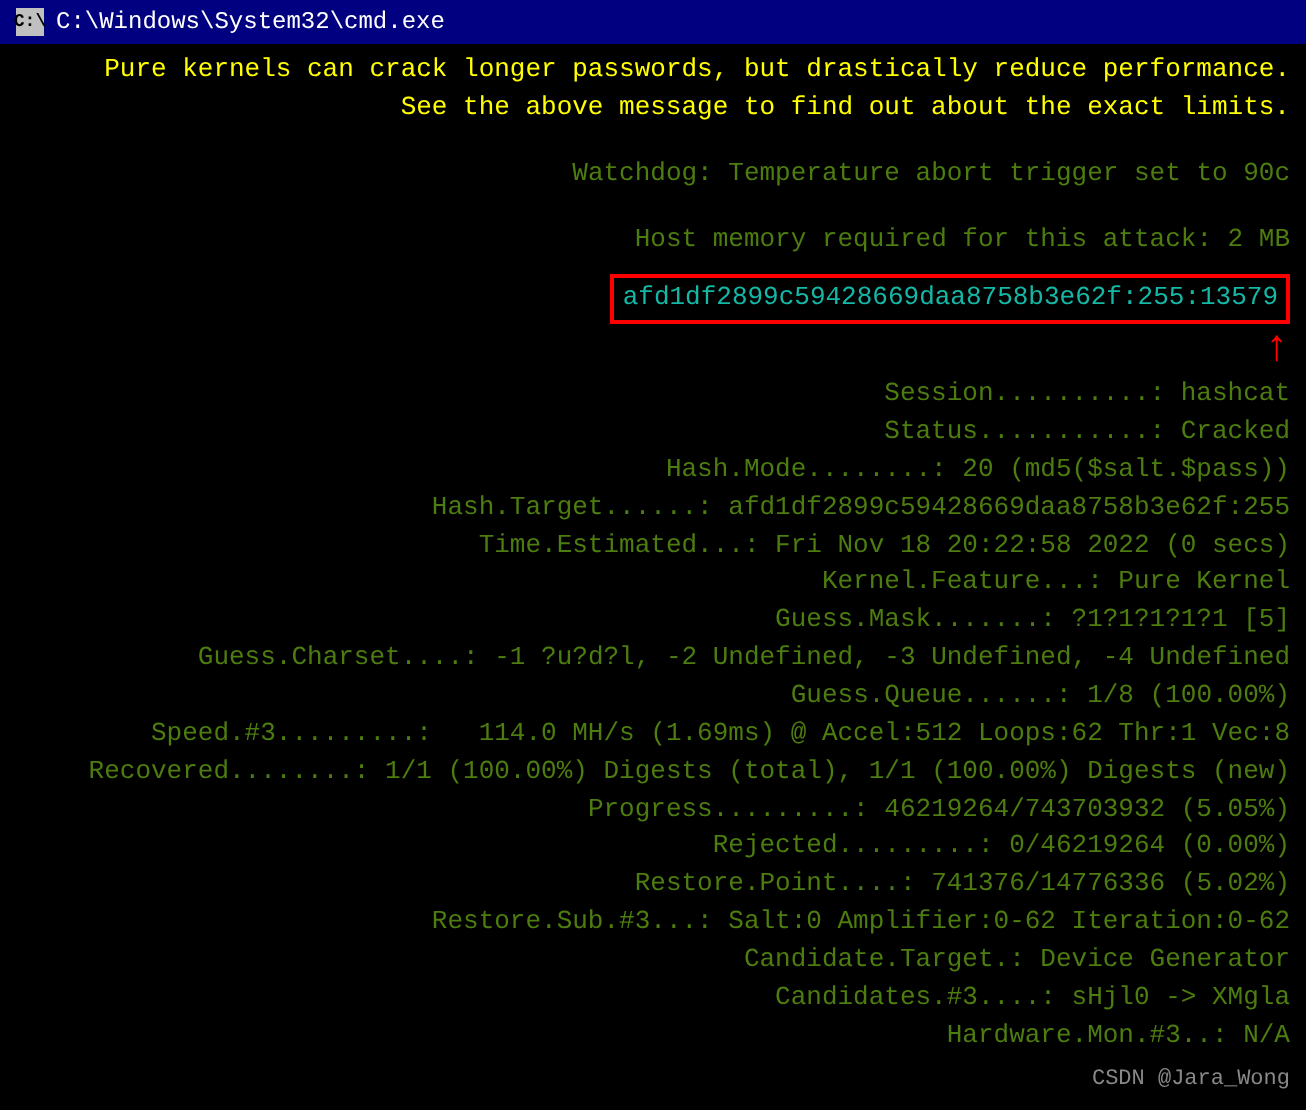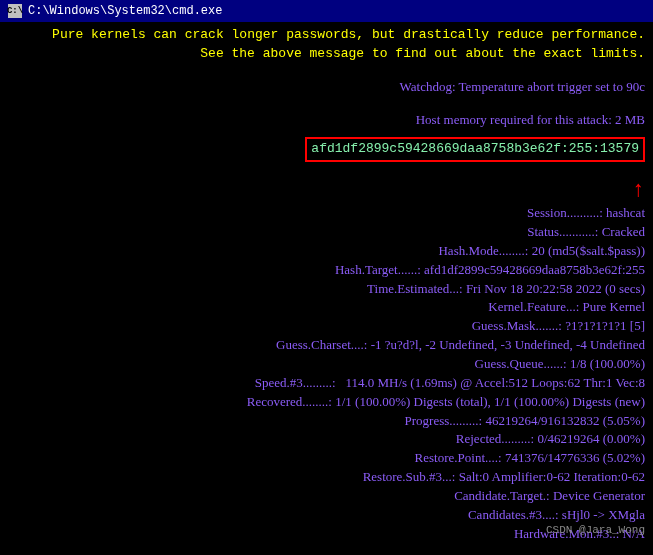--- a/index.html
+++ b/index.html
@@ -45,48 +45,47 @@
       color: #c0c0c0;
       padding: 4px 8px;
       height: calc(555px - 22px);
       overflow: hidden;
       line-height: 1.45;
       text-align: right;
     }
 
     .line {
       white-space: pre;
-      color: #8b5cf6;
-      font-family: Liberation Serif, serif;
+      color: #4d7c0f;
     }
 
     .line-yellow {
       color: #ffff00;
       white-space: pre;
     }
 
     .hash-box {
       border: 2px solid #ff0000;
-      color: #86efac;
+      color: #14b8a6;
       display: inline-block;
       padding: 1px 4px;
-      margin: 4px 0 18px 0;
+      margin: 4px 0 2px 0;
       white-space: pre;
     }
 
     .arrow-up {
       color: #ff0000;
       font-size: 22px;
       line-height: 1;
       display: inline-block;
     }
 
     .watermark {
       position: absolute;
-      bottom: 16px;
+      bottom: 6px;
       right: 8px;
       color: #888;
       font-size: 11px;
     }
 
     .blank-line {
       height: 14px;
     }
 
     .arrow-line {
@@ -126,21 +125,21 @@
     <div class="line">Status...........: Cracked</div>
     <div class="line">Hash.Mode........: 20 (md5($salt.$pass))</div>
     <div class="line">Hash.Target......: afd1df2899c59428669daa8758b3e62f:255</div>
     <div class="line">Time.Estimated...: Fri Nov 18 20:22:58 2022 (0 secs)</div>
     <div class="line">Kernel.Feature...: Pure Kernel</div>
     <div class="line">Guess.Mask.......: ?1?1?1?1?1 [5]</div>
     <div class="line">Guess.Charset....: -1 ?u?d?l, -2 Undefined, -3 Undefined, -4 Undefined</div>
     <div class="line">Guess.Queue......: 1/8 (100.00%)</div>
     <div class="line">Speed.#3.........:   114.0 MH/s (1.69ms) @ Accel:512 Loops:62 Thr:1 Vec:8</div>
     <div class="line">Recovered........: 1/1 (100.00%) Digests (total), 1/1 (100.00%) Digests (new)</div>
-    <div class="line">Progress.........: 46219264/916132832 (5.05%)</div>
+    <div class="line">Progress.........: 46219264/743703932 (5.05%)</div>
     <div class="line">Rejected.........: 0/46219264 (0.00%)</div>
     <div class="line">Restore.Point....: 741376/14776336 (5.02%)</div>
     <div class="line">Restore.Sub.#3...: Salt:0 Amplifier:0-62 Iteration:0-62</div>
     <div class="line">Candidate.Target.: Device Generator</div>
     <div class="line">Candidates.#3....: sHjl0 -&gt; XMgla</div>
     <div class="line">Hardware.Mon.#3..: N/A</div>
 
   </div>
 
   <div class="watermark">CSDN @Jara_Wong</div>

